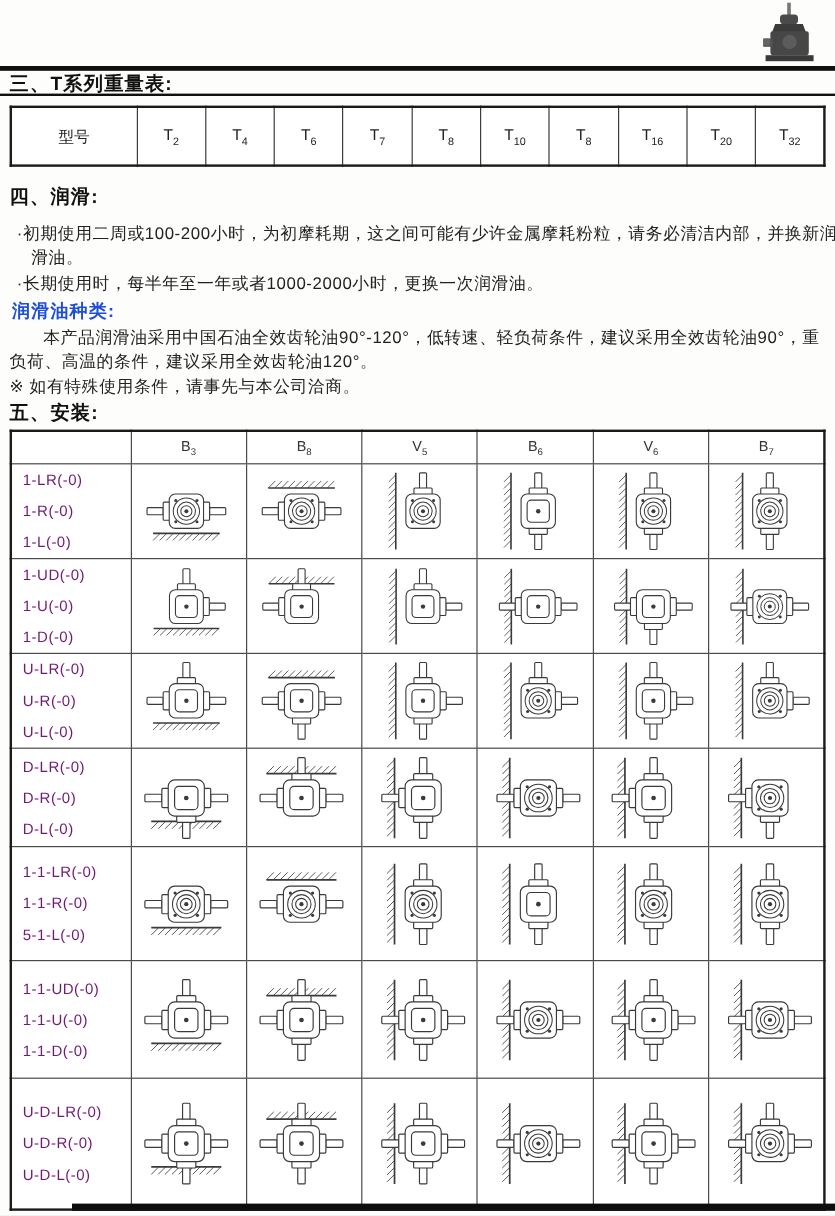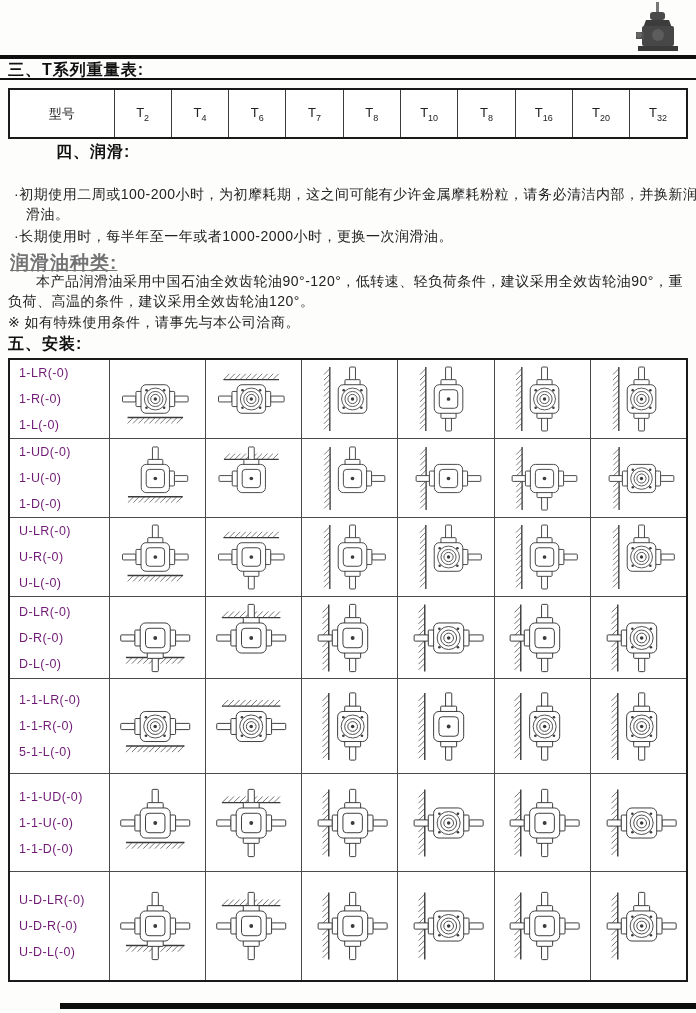--- a/index.html
+++ b/index.html
@@ -1,21 +1,21 @@
 <!DOCTYPE html>
 <html><head>
 <meta charset="utf-8">
 <style>
   html,body{margin:0;padding:0;background:#e8e8e8;}
   .page{position:relative;width:696px;height:1013px;background:#fdfdfc;color:#1c1c1c;
         font-family:"Liberation Sans","DejaVu Sans",sans-serif;overflow:hidden;margin:0 auto;}
   .rule{position:absolute;background:#101010;}
   .sec-title{position:absolute;font-weight:bold;font-size:16px;letter-spacing:1px;color:#111;}
   .body-text{position:absolute;font-size:14px;line-height:20px;color:#222;letter-spacing:0.5px;}
-  .sub-title{position:absolute;font-weight:bold;font-size:19px;color:#737373;letter-spacing:1px;text-decoration:underline;}
+  .sub-title{position:absolute;font-weight:bold;font-size:15px;color:#1d4ed8;letter-spacing:1px;}
 
   
   table.weight{position:absolute;left:8px;top:88px;width:680px;border-collapse:collapse;
                border:2px solid #1a1a1a;table-layout:fixed;background:#fff;}
   table.weight td{border:1px solid #3c3c3c;text-align:center;font-size:13px;height:23px;
                   color:#222;padding:12px;}
   table.weight td.lbl{font-size:13px;}
   table.weight sub{font-size:9px;}
 
   
@@ -69,41 +69,50 @@
           <td>T<sub>8</sub></td>
           <td>T<sub>10</sub></td>
           <td>T<sub>8</sub></td>
           <td>T<sub>16</sub></td>
           <td>T<sub>20</sub></td>
           <td>T<sub>32</sub></td>
         </tr>
       </tbody>
   </table>
 
-  <div class="sec-title" style="left:8px;top:142px;margin-left:48px;">四、润滑:</div>
+  <div class="sec-title" style="left:8px;top:154px;">四、润滑:</div>
   <div class="body-text" style="left:14px;top:184px;width:672px;padding-left:12px;text-indent:-12px;">·初期使用二周或100-200小时，为初摩耗期，这之间可能有少许金属摩耗粉粒，请务必清洁内部，并换新润滑油。</div>
   <div class="body-text" style="left:14px;top:226px;width:672px;">·长期使用时，每半年至一年或者1000-2000小时，更换一次润滑油。</div>
 
   <div class="sub-title" style="left:10px;top:250px;">润滑油种类:</div>
   <div class="body-text" style="left:8px;top:271px;width:680px;text-indent:2em;">本产品润滑油采用中国石油全效齿轮油90°-120°，低转速、轻负荷条件，建议采用全效齿轮油90°，重负荷、高温的条件，建议采用全效齿轮油120°。</div>
   <div class="body-text" style="left:8px;top:312px;width:680px;">※ 如有特殊使用条件，请事先与本公司洽商。</div>
 
   <div class="sec-title" style="left:8px;top:334px;">五、安装:</div>
 
   <table class="install">
     <colgroup>
       <col style="width:100px;">
         <col>
         <col>
         <col>
         <col>
         <col>
         <col>
     </colgroup>
     <tbody id="install-body">
+        <tr>
+          <th></th>
+          <th>B<sub>3</sub></th>
+          <th>B<sub>8</sub></th>
+          <th>V<sub>5</sub></th>
+          <th>B<sub>6</sub></th>
+          <th>V<sub>6</sub></th>
+          <th>B<sub>7</sub></th>
+        </tr>
         <tr style="height: 78px;">
           <td class="rowlabel">
             <div>1-LR(-0)</div>
             <div>1-R(-0)</div>
             <div>1-L(-0)</div>
           </td>
           <td class="diagram">
             <svg width="92" height="74" viewBox="0 0 104 88" preserveAspectRatio="xMidYMid meet">
               <line x1="17" y1="66" x2="83" y2="66" stroke="#3a3a3a" stroke-width="1.6"></line>
               <line x1="17" y1="73" x2="24" y2="66" stroke="#3a3a3a" stroke-width="0.8"></line>

